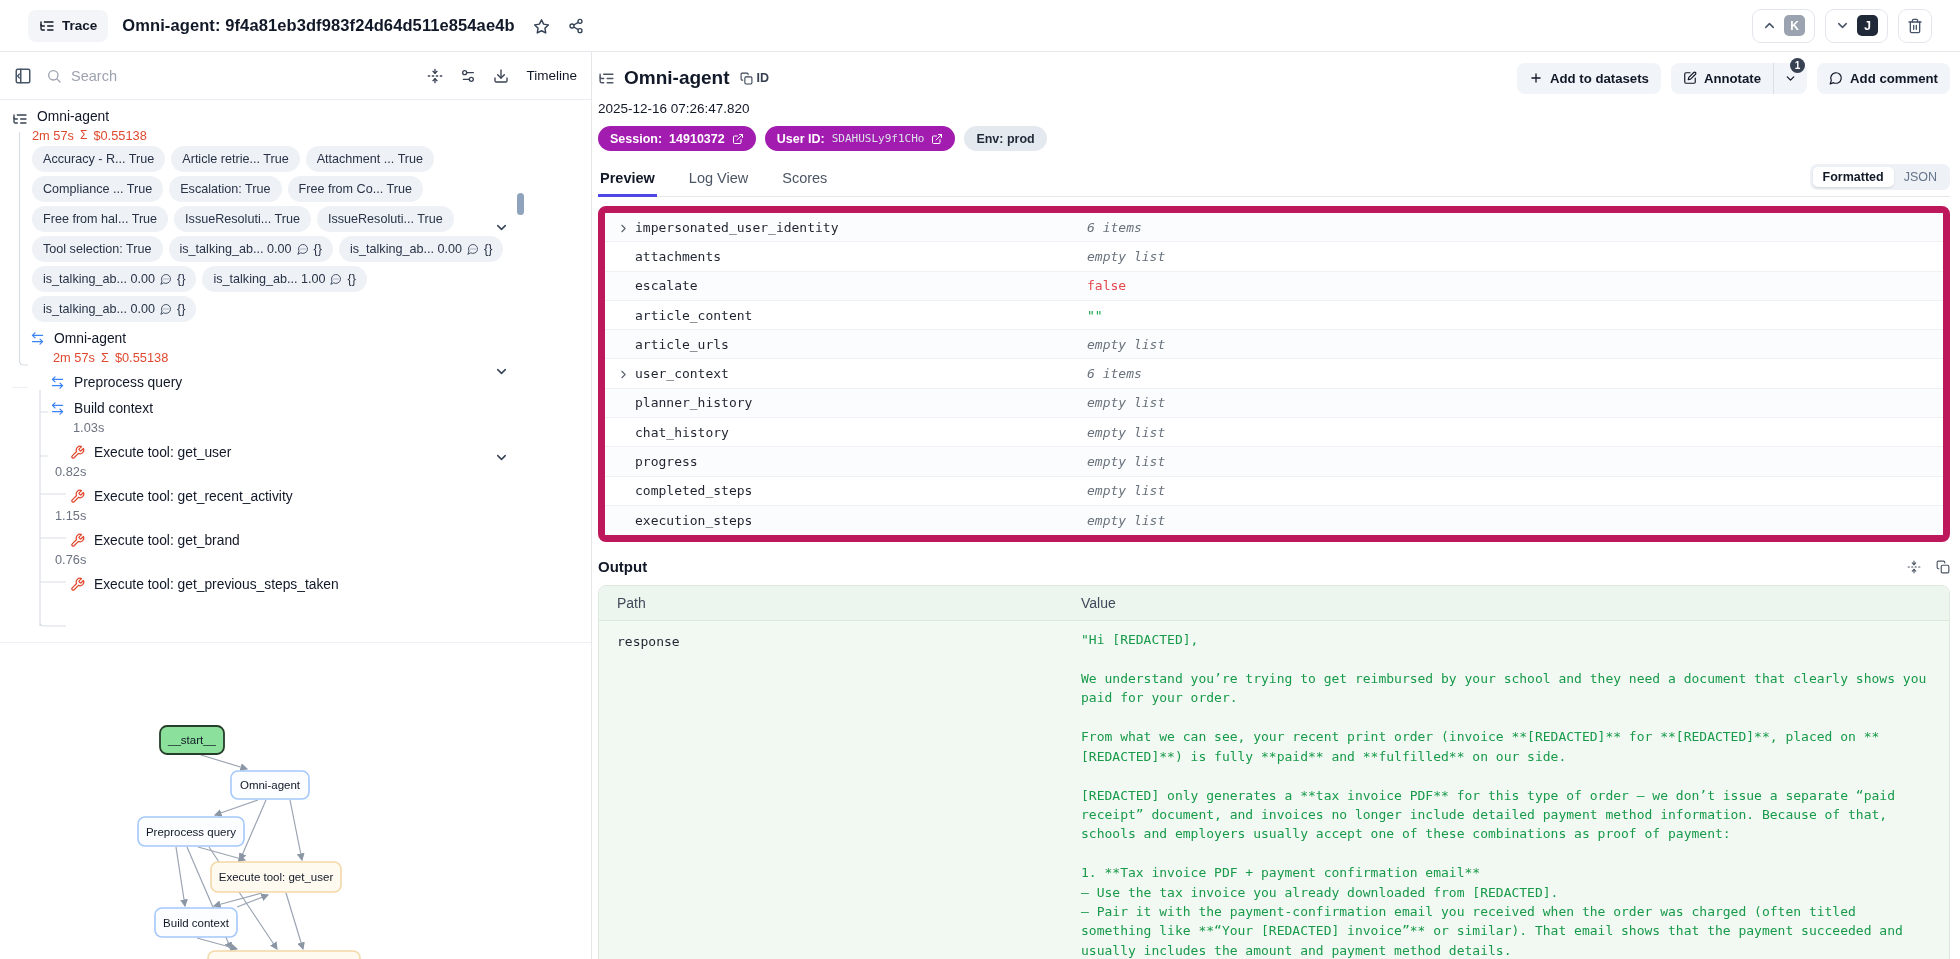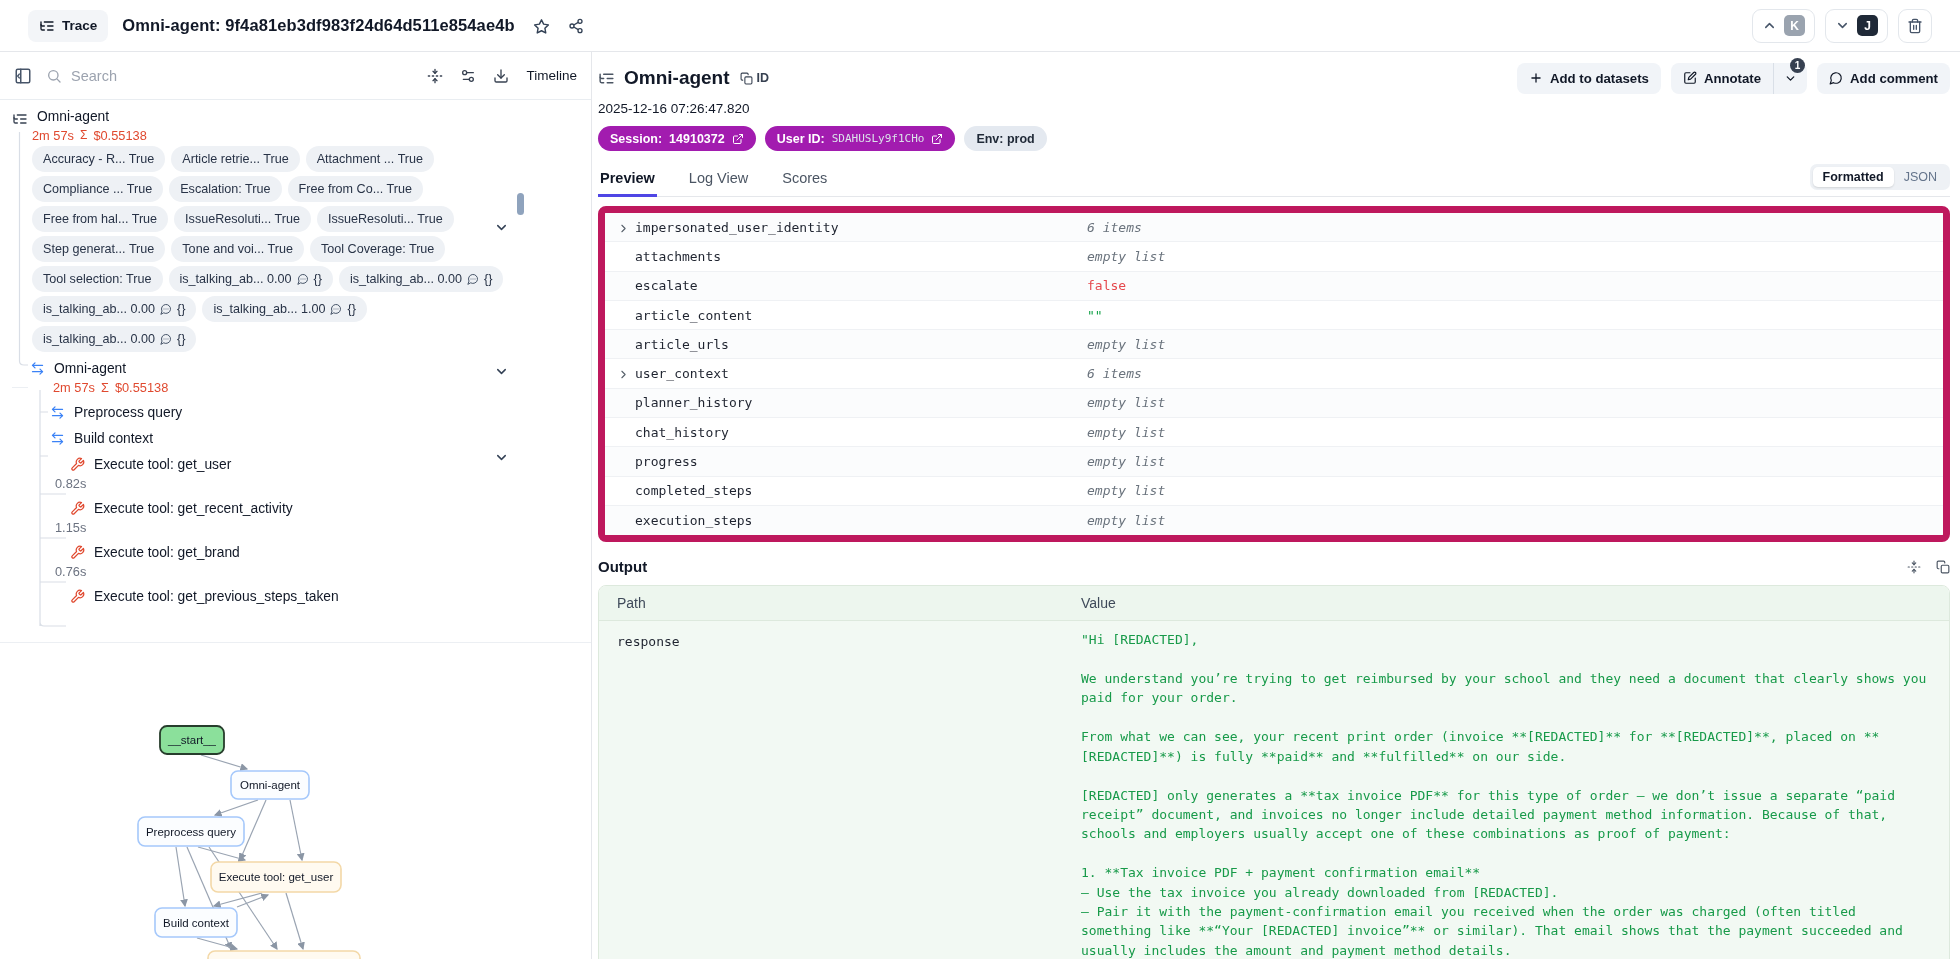--- a/index.html
+++ b/index.html
@@ -242,31 +242,20 @@
           </span>
           <span class="badge">
             <span>IssueResoluti... True</span>
           </span>
           <span class="badge">
             <span>IssueResoluti... True</span>
           </span>
         </div>
         <div class="badge-row">
           <span class="badge">
-            <span>Step generat... True</span>
-          </span>
-          <span class="badge">
-            <span>Tone and voi... True</span>
-          </span>
-          <span class="badge">
-            <span>Tool Coverage: True</span>
-          </span>
-        </div>
-        <div class="badge-row">
-          <span class="badge">
             <span>Tool selection: True</span>
           </span>
           <span class="badge">
             <span>is_talking_ab... 0.00</span>
             <svg class="ic " width="12" height="12" viewBox="0 0 24 24" fill="none" stroke="currentColor" stroke-width="2" stroke-linecap="round" stroke-linejoin="round">
               <path d="M7.9 20A9 9 0 1 0 4 16.1L2 22Z"></path>
               <path d="M8 12h.01M12 12h.01M16 12h.01"></path>
             </svg>
             <span>{}</span>
           </span>
@@ -333,20 +322,23 @@
           <span>Preprocess query</span>
         </div>
         <div class="srow lvl2">
           <svg class="ic sico arrows" width="15" height="15" viewBox="0 0 24 24" fill="none" stroke="currentColor" stroke-width="2" stroke-linecap="round" stroke-linejoin="round">
             <path d="m8 3-4 4 4 4"></path>
             <path d="M4 7h16"></path>
             <path d="m16 21 4-4-4-4"></path>
             <path d="M20 17H4"></path>
           </svg>
           <span>Build context</span>
+        </div>
+        <div class="sdur lvl2">
+          <span>1.03s</span>
         </div>
         <div class="srow lvl3">
           <svg class="ic sico wrench" width="15" height="15" viewBox="0 0 24 24" fill="none" stroke="currentColor" stroke-width="2" stroke-linecap="round" stroke-linejoin="round">
             <path d="M14.7 6.3a1 1 0 0 0 0 1.4l1.6 1.6a1 1 0 0 0 1.4 0l3.77-3.77a6 6 0 0 1-7.94 7.94l-6.91 6.91a2.12 2.12 0 0 1-3-3l6.91-6.91a6 6 0 0 1 7.94-7.94l-3.76 3.76z"></path>
           </svg>
           <span>Execute tool: get_user</span>
         </div>
         <div class="sdur lvl3">
           <span>0.82s</span>
         </div>

